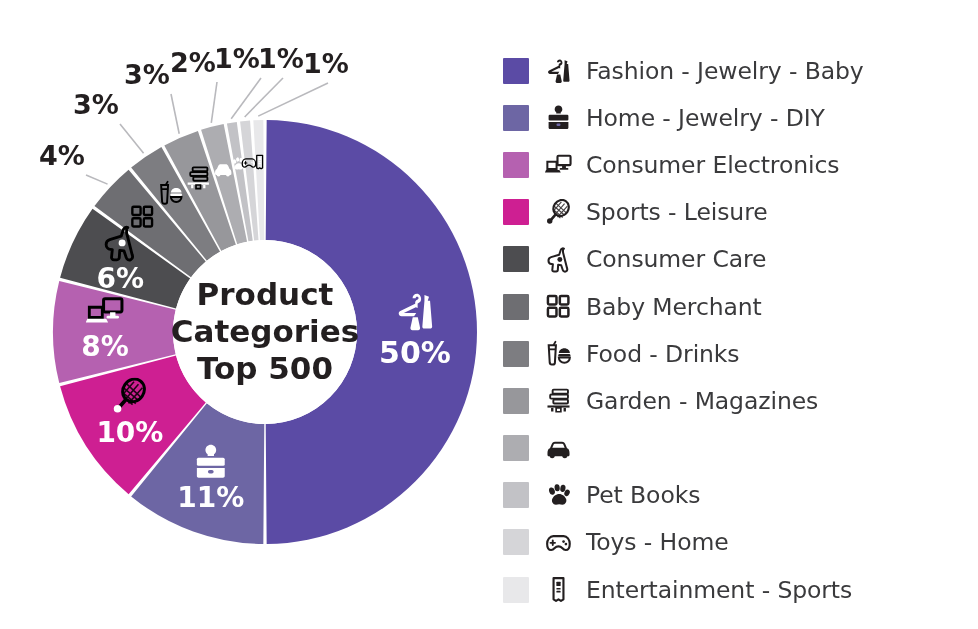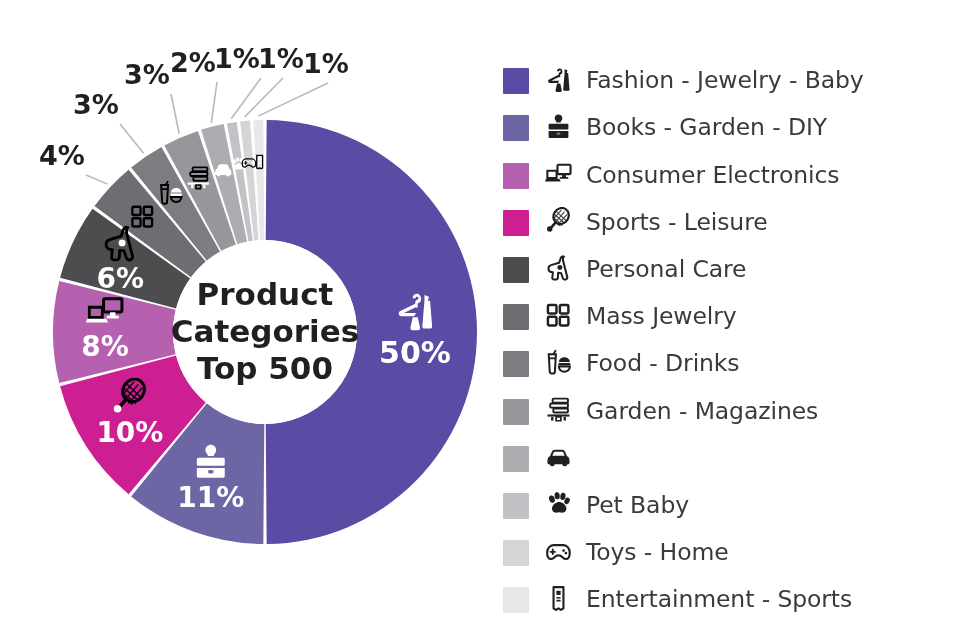--- a/index.html
+++ b/index.html
@@ -40,21 +40,21 @@
   }
 
   
   .legend{
     position:absolute;
     left:503px;top:47px;
     width:472px;
   }
   .legend-row{
     display:flex;
-    align-items:flex-end;
+    align-items:center;
     height:47.2px;
   }
   .legend-swatch{
     width:26px;height:26px;
     flex:0 0 26px;
     border-radius:1px;
   }
   .legend-icon{
     flex:0 0 34px;
     width:34px;height:30px;
@@ -243,21 +243,21 @@
       <div class="legend-row">
         <div class="legend-swatch" style="background: rgb(109, 102, 164);"></div>
         <div class="legend-icon">
           <svg viewBox="0 0 24 24" width="27" height="27" fill="#231f20">
             <path d="M12 1.4c-1.9 0-3.4 1.5-3.4 3.3 0 1.1.6 2.1 1.4 2.7v1.1h4V7.4c.9-.6 1.4-1.6 1.4-2.7 0-1.8-1.5-3.3-3.4-3.3z"></path>
             <rect x="3.2" y="9.6" width="17.6" height="5.1" rx="1"></rect>
             <path d="M3.2 16.1h17.6v5c0 .6-.5 1.1-1.1 1.1H4.3c-.6 0-1.1-.5-1.1-1.1z"></path>
             <rect x="10.2" y="17.4" width="3.6" height="2.2" rx="1.1" fill="#6d66a4"></rect>
           </svg>
         </div>
-        <div class="legend-text">Books - Garden - DIY</div>
+        <div class="legend-text">Home - Jewelry - DIY</div>
       </div>
       <div class="legend-row">
         <div class="legend-swatch" style="background: rgb(181, 97, 176);"></div>
         <div class="legend-icon">
           <svg viewBox="0 0 24 24" width="27" height="27" fill="#231f20">
             <rect x="11.1" y="4.2" width="11.6" height="8.4" rx="1" fill="none" stroke="currentColor" stroke-width="1.9"></rect>
             <path d="M15.2 12.8h3.4v2.4h-3.4z"></path>
             <rect x="13" y="15" width="7.8" height="1.7" rx=".8"></rect>
             <path d="M2.1 9.6h8.2v6.5H2.1z" fill="none" stroke="currentColor" stroke-width="1.8"></path>
             <path d="M.9 16.9h11.9l1.2 2.3H-.2z"></path>
@@ -278,33 +278,33 @@
         <div class="legend-text">Sports - Leisure</div>
       </div>
       <div class="legend-row">
         <div class="legend-swatch" style="background: rgb(77, 77, 80);"></div>
         <div class="legend-icon">
           <svg viewBox="0 0 24 24" width="27" height="27" fill="#231f20">
             <path d="M16.8 2.3c-1.1-.6-2.4.1-2.8 1.3l-1.4 4.2-7.2 2.1c-1.4.4-2.3 1.7-2.3 3.1 0 1.6 1.2 2.9 2.7 3.1l1.2.2-.5 4.8c-.1.9.6 1.6 1.5 1.6h1.9c.8 0 1.5-.7 1.5-1.5l.3-4.5 2.7.4 1.4 4.2c.4 1.2 1.7 1.9 2.8 1.3 1-.5 1.4-1.8 1-2.9L16.1 6c-.3-1 .1-2.2-.2-3z" fill="none" stroke="currentColor" stroke-width="1.8" stroke-linejoin="round"></path>
             <circle cx="13.2" cy="12" r="2.2"></circle>
           </svg>
         </div>
-        <div class="legend-text">Personal Care</div>
+        <div class="legend-text">Consumer Care</div>
       </div>
       <div class="legend-row">
         <div class="legend-swatch" style="background: rgb(110, 110, 114);"></div>
         <div class="legend-icon">
           <svg viewBox="0 0 24 24" width="27" height="27" fill="#231f20">
             <rect x="2.6" y="2.6" width="7.6" height="7.6" rx="1.1" fill="none" stroke="currentColor" stroke-width="2.2"></rect>
             <rect x="13.2" y="2.6" width="7.6" height="7.6" rx="1.1" fill="none" stroke="currentColor" stroke-width="2.2"></rect>
             <rect x="2.6" y="13.2" width="7.6" height="7.6" rx="1.1" fill="none" stroke="currentColor" stroke-width="2.2"></rect>
             <rect x="13.2" y="13.2" width="7.6" height="7.6" rx="1.1" fill="none" stroke="currentColor" stroke-width="2.2"></rect>
           </svg>
         </div>
-        <div class="legend-text">Mass Jewelry</div>
+        <div class="legend-text">Baby Merchant</div>
       </div>
       <div class="legend-row">
         <div class="legend-swatch" style="background: rgb(125, 125, 129);"></div>
         <div class="legend-icon">
           <svg viewBox="0 0 24 24" width="27" height="27" fill="#231f20">
             <path d="M3.3 4.6h6.4l-.9 15.6c0 .9-.8 1.6-1.7 1.6H5.9c-.9 0-1.6-.7-1.7-1.6z" fill="none" stroke="currentColor" stroke-width="1.8"></path>
             <path d="M3.6 8.3h5.8" stroke="currentColor" stroke-width="1.6"></path>
             <path d="M7.6 4.4L9.3 1.6" stroke="currentColor" stroke-width="1.6" stroke-linecap="round"></path>
             <path d="M12.3 11.6c0-2.4 2.2-4.3 4.9-4.3s4.9 1.9 4.9 4.3z"></path>
             <rect x="11.8" y="12.5" width="10.8" height="2.2" rx="1.1"></rect>
@@ -342,21 +342,21 @@
         <div class="legend-swatch" style="background: rgb(194, 194, 198);"></div>
         <div class="legend-icon">
           <svg viewBox="0 0 24 24" width="27" height="27" fill="#231f20">
             <ellipse cx="6.2" cy="8.1" rx="2.5" ry="3.3" transform="rotate(-18 6.2 8.1)"></ellipse>
             <ellipse cx="10.8" cy="5.1" rx="2.3" ry="3.2" transform="rotate(-7 10.8 5.1)"></ellipse>
             <ellipse cx="15.9" cy="5.7" rx="2.3" ry="3.2" transform="rotate(10 15.9 5.7)"></ellipse>
             <ellipse cx="19.6" cy="9.6" rx="2.3" ry="3" transform="rotate(24 19.6 9.6)"></ellipse>
             <path d="M12.6 10.6c2.8 0 5.4 2.2 6.2 4.6.8 2.5-.7 5-3.3 5-1.1 0-2-.4-2.9-.4s-1.8.4-2.9.4c-2.6 0-4.1-2.5-3.3-5 .8-2.4 3.4-4.6 6.2-4.6z"></path>
           </svg>
         </div>
-        <div class="legend-text">Pet Baby</div>
+        <div class="legend-text">Pet Books</div>
       </div>
       <div class="legend-row">
         <div class="legend-swatch" style="background: rgb(213, 213, 216);"></div>
         <div class="legend-icon">
           <svg viewBox="0 0 24 24" width="27" height="27" fill="#231f20">
             <path d="M7.4 6.3h9.2c3 0 5.4 3 5.4 6.8s-1.3 5.6-3.6 5.6c-1.7 0-2.4-1-3.4-2.1-.7-.8-1.4-1.2-3-1.2h-.1c-1.6 0-2.3.4-3 1.2-1 1.1-1.7 2.1-3.4 2.1-2.3 0-3.6-1.8-3.6-5.6S4.4 6.3 7.4 6.3z" fill="none" stroke="currentColor" stroke-width="1.9"></path>
             <path d="M6.9 10.2v4.1M4.9 12.3h4" stroke="currentColor" stroke-width="1.7" stroke-linecap="round"></path>
             <circle cx="16.5" cy="11.2" r="1.2"></circle>
             <circle cx="18.6" cy="13.4" r="1.2"></circle>
           </svg>

